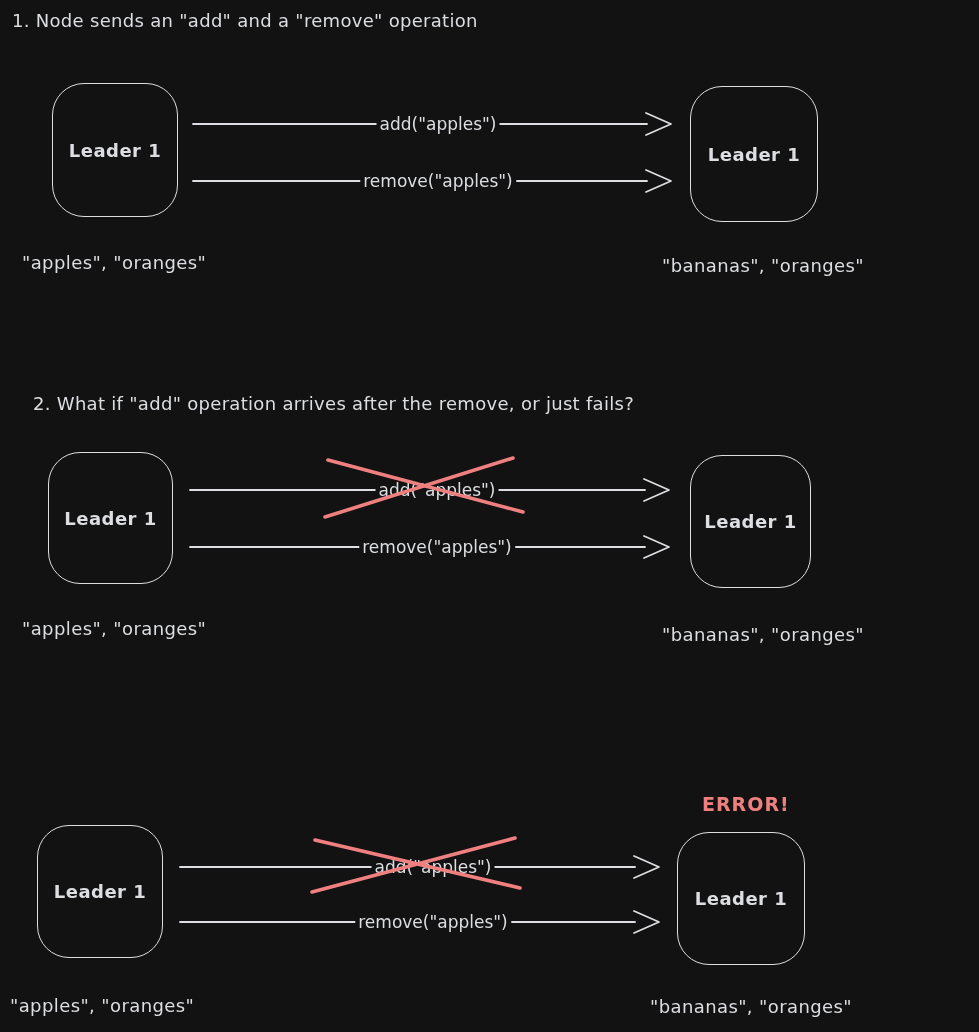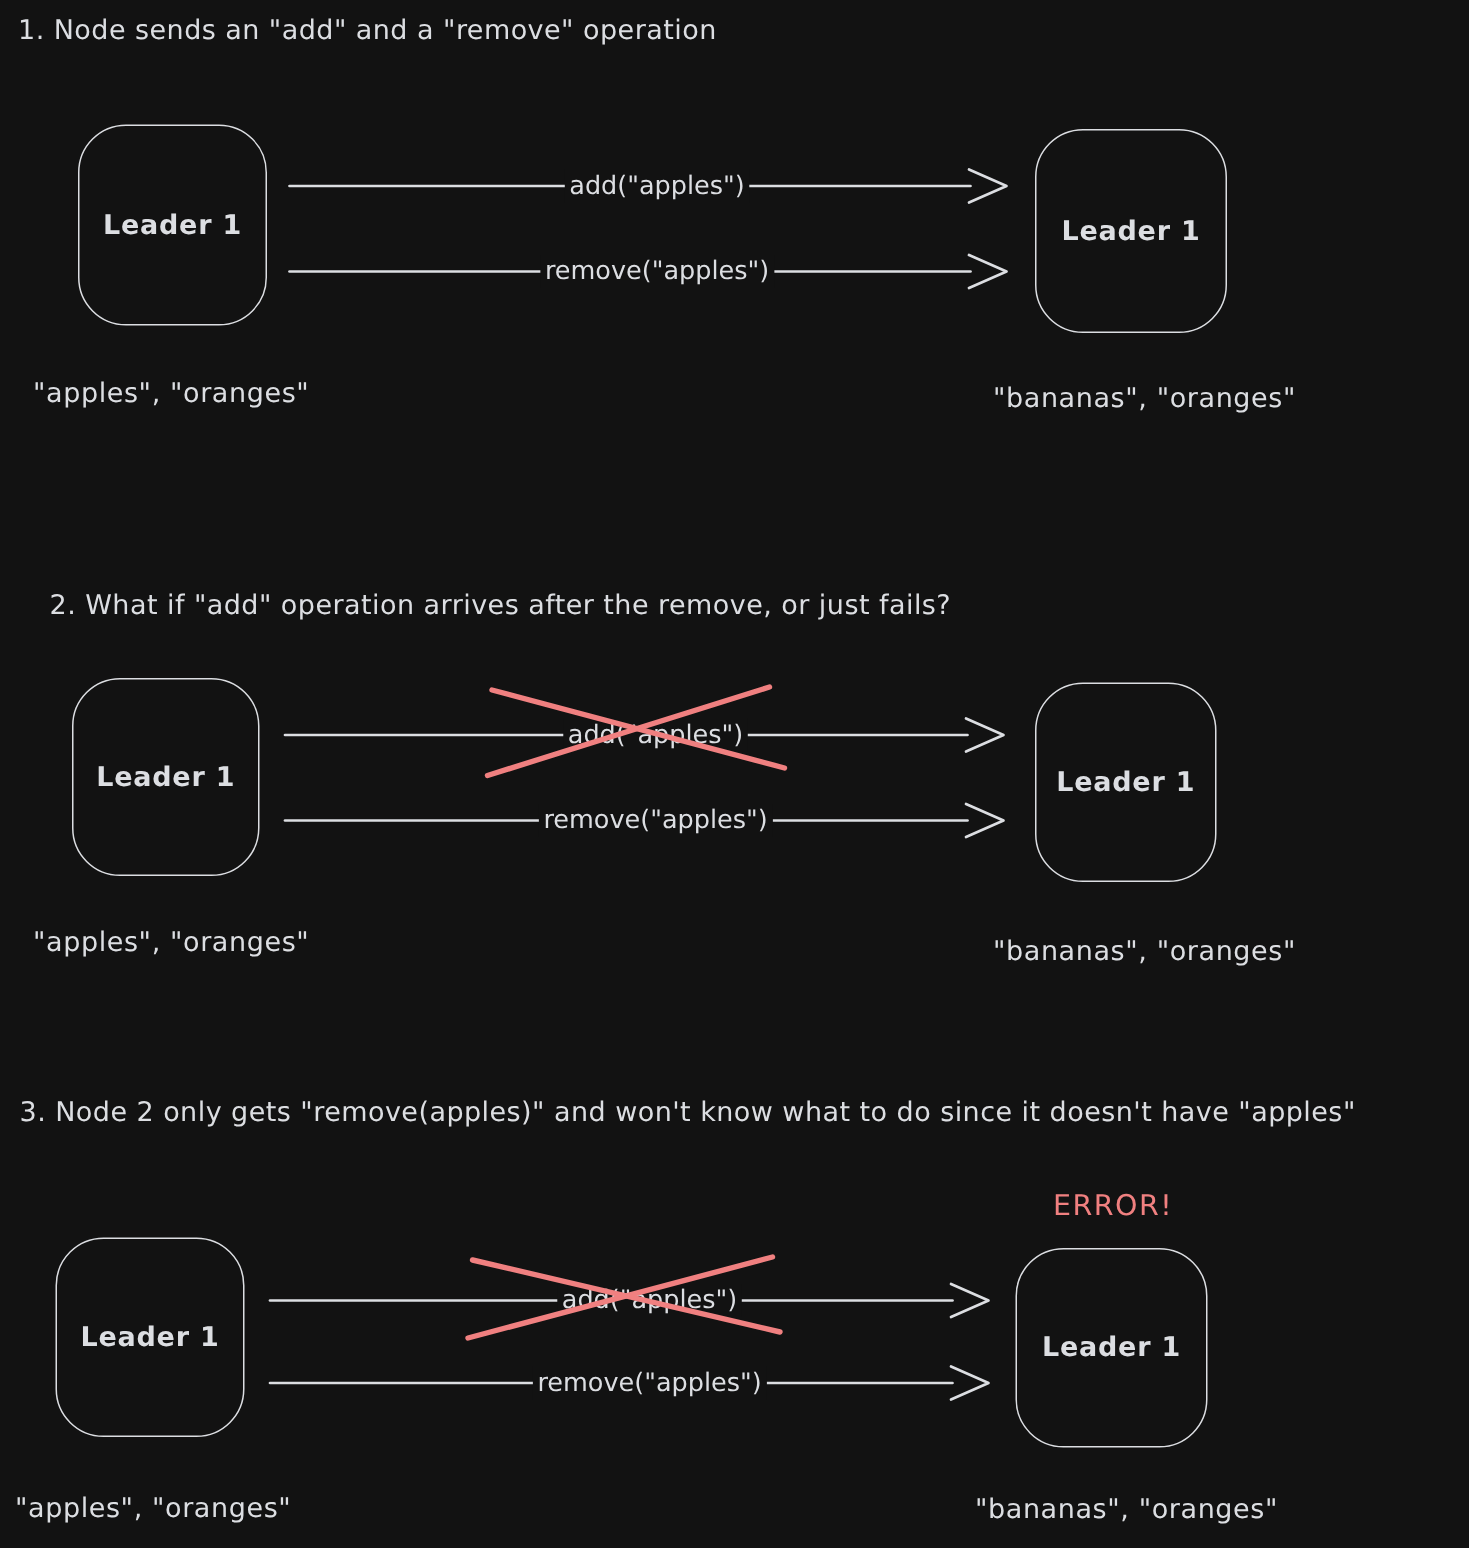--- a/index.html
+++ b/index.html
@@ -46,21 +46,21 @@
     position:absolute;
     font-size:18px;
     letter-spacing:.4px;
     white-space:nowrap;
   }
   .error{
     position:absolute;
     color:var(--red);
     font-size:19px;
     letter-spacing:1px;
-    font-weight:normal;
+    font-weight:bold;
     white-space:nowrap;
     z-index:3;
   }
   svg line.arrow, svg polyline.arrow{
     stroke:var(--ink);
     stroke-width:1.8;
     fill:none;
     stroke-linecap:round;
     stroke-linejoin:round;
   }
@@ -115,21 +115,20 @@
     <div class="arrow-label" style="left:437px;top:162px">remove("apples")</div>
     <svg class="layer cross-layer" width="979" height="340">
       <line class="cross" x1="328" y1="75" x2="523" y2="127"></line>
       <line class="cross" x1="325" y1="132" x2="513" y2="73"></line>
     </svg>
     <div class="state" style="left:22px;top:233px">"apples", "oranges"</div>
     <div class="state" style="left:662px;top:239px">"bananas", "oranges"</div>
   </div>
 
   <div class="section" style="top:725px;height:307px">
-    <div class="title" style="left:13px;top:6px">3. Node 2 only gets "remove(apples)" and won't know what to do since it doesn't have "apples"</div>
     <div class="error" style="left:702px;top:68px">ERROR!</div>
     <svg class="layer arrows-layer" width="979" height="307">
       <line class="arrow" x1="180" y1="142" x2="635" y2="142"></line>
       <polyline class="arrow" points="634,131 659,142 634,153"></polyline>
       <line class="arrow" x1="180" y1="197" x2="635" y2="197"></line>
       <polyline class="arrow" points="634,186 659,197 634,208"></polyline>
     </svg>
     <div class="node" style="left:37px;top:100px;width:126px;height:133px">
       <span>Leader 1</span>
     </div>

